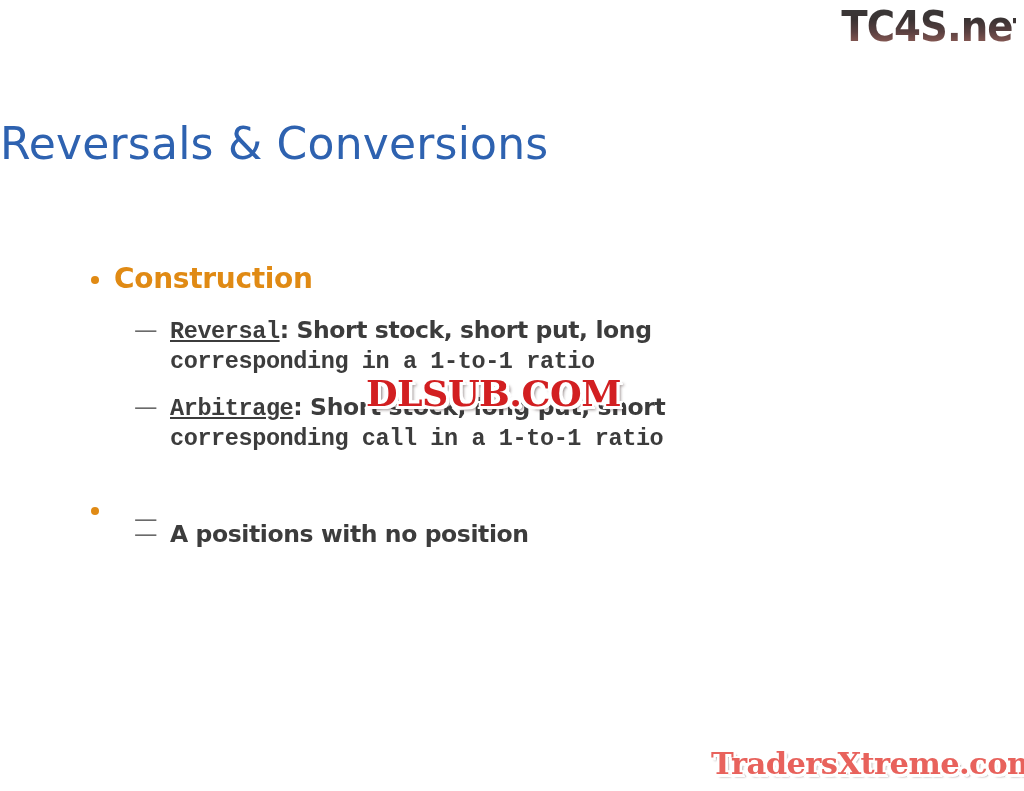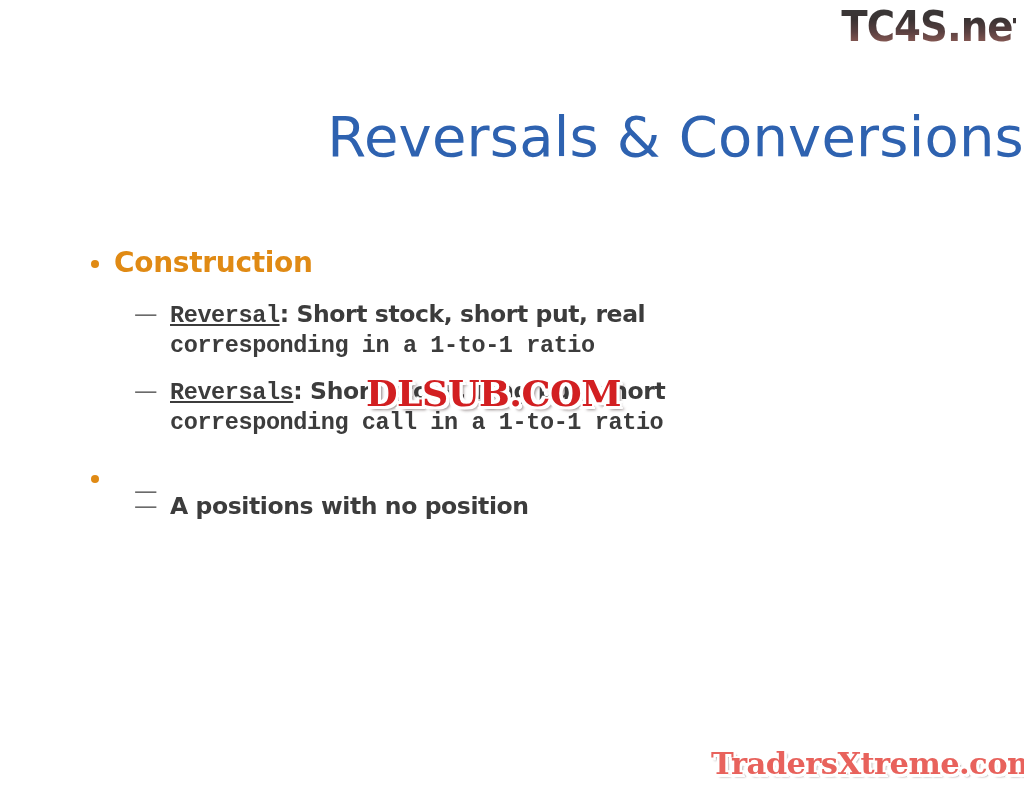--- a/index.html
+++ b/index.html
@@ -43,44 +43,44 @@
     color: transparent;
     -webkit-text-fill-color: transparent;
     transform: scaleX(0.92);
     transform-origin: right center;
   }
 
   
   #title {
     position: absolute;
     left: 0px;
-    top: 108px;
+    top: 115px;
     width: 1024px;
-    text-align: right;
+    text-align: left;
     font-family: "DejaVu Sans", sans-serif;
     font-weight: 400;
-    font-size: 56px;
+    font-size: 44px;
     line-height: 58px;
     color: #2e62b0;
     letter-spacing: 0.2px;
   }
 
   
   #body-content {
     position: absolute;
     left: 78px;
     top: 244px;
     width: 860px;
   }
 
   
   .lvl1 {
     position: relative;
     padding-left: 36px;
-    margin: 0 0 4px 0;
+    margin: 16px 0 4px 0;
     font-family: "DejaVu Sans", sans-serif;
     font-weight: 700;
     font-size: 28px;
     line-height: 38px;
     color: #e08a14;
     letter-spacing: -0.3px;
   }
   .lvl1 .dot {
     position: absolute;
     left: 13px;
@@ -185,29 +185,29 @@
 
     <div class="lvl1">
       <span class="dot"></span>
       <span>Construction</span>
     </div>
 
     <div class="gap-a"></div>
 
     <div class="lvl2">
       <span class="dash">—</span>
-      <span class="term">Reversal</span><span>: </span><span>Short stock, short put, real</span>
+      <span class="term">Reversal</span><span>: </span><span>Short stock, short put, long</span>
       <span class="txt2">corresponding in a 1-to-1 ratio</span>
     </div>
 
     <div class="gap-c"></div>
 
     <div class="lvl2">
       <span class="dash">—</span>
-      <span class="term">Reversals</span><span>: </span><span>Short stock, long put, short</span>
+      <span class="term">Arbitrage</span><span>: </span><span>Short stock, long put, short</span>
       <span class="txt2">corresponding call in a 1-to-1 ratio</span>
     </div>
 
     <div class="gap-b"></div>
 
     <div class="lvl1">
       <span class="dot"></span>
     </div>
 
     <div class="gap-a"></div>

